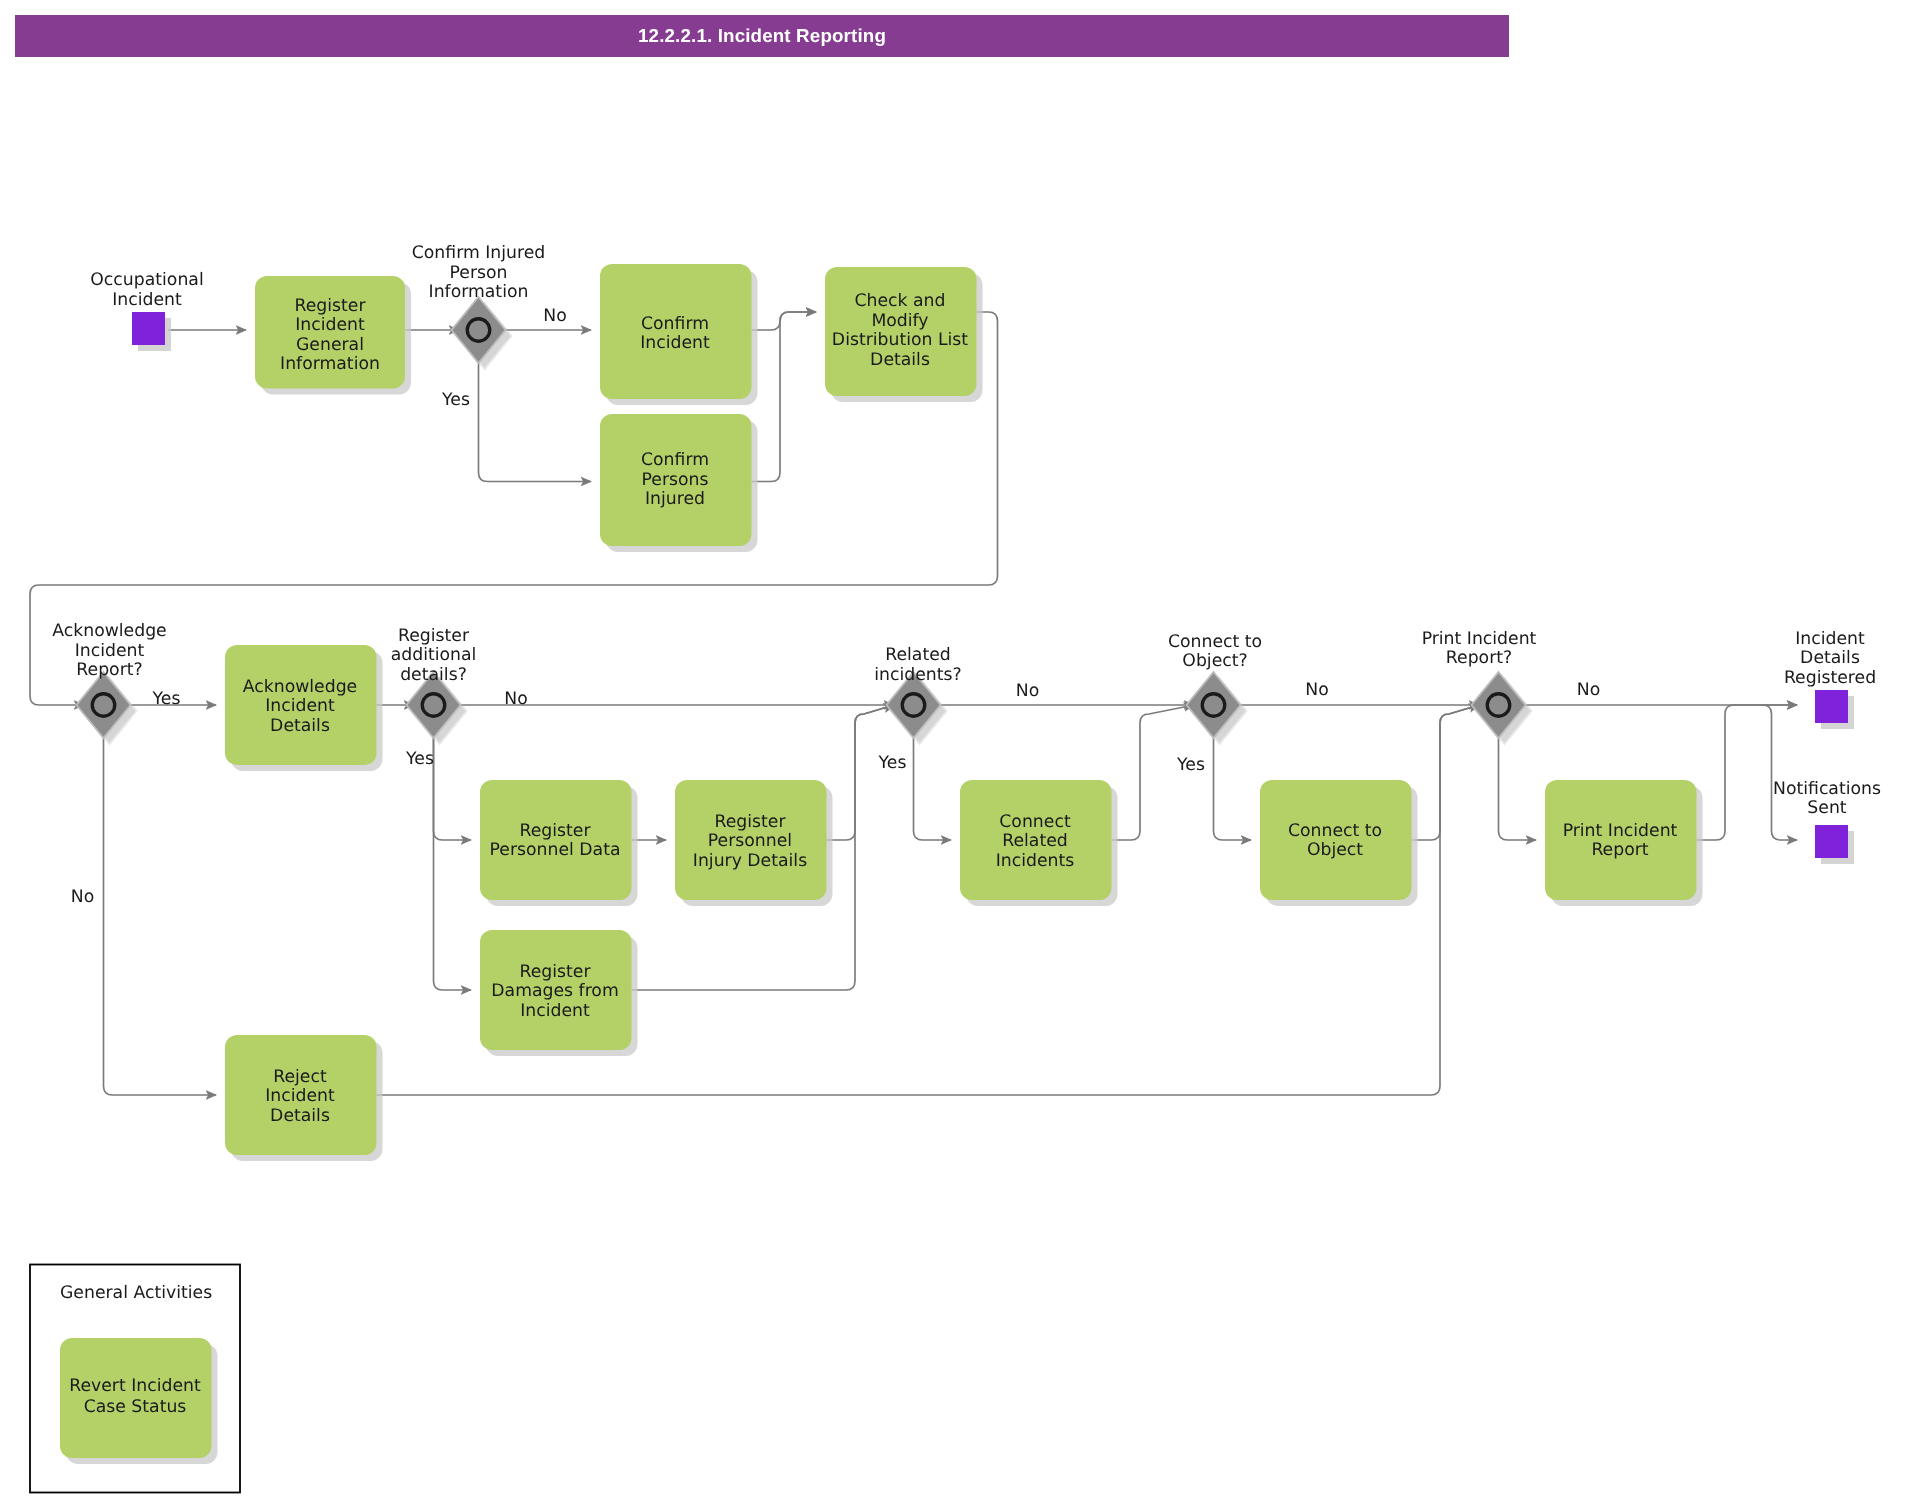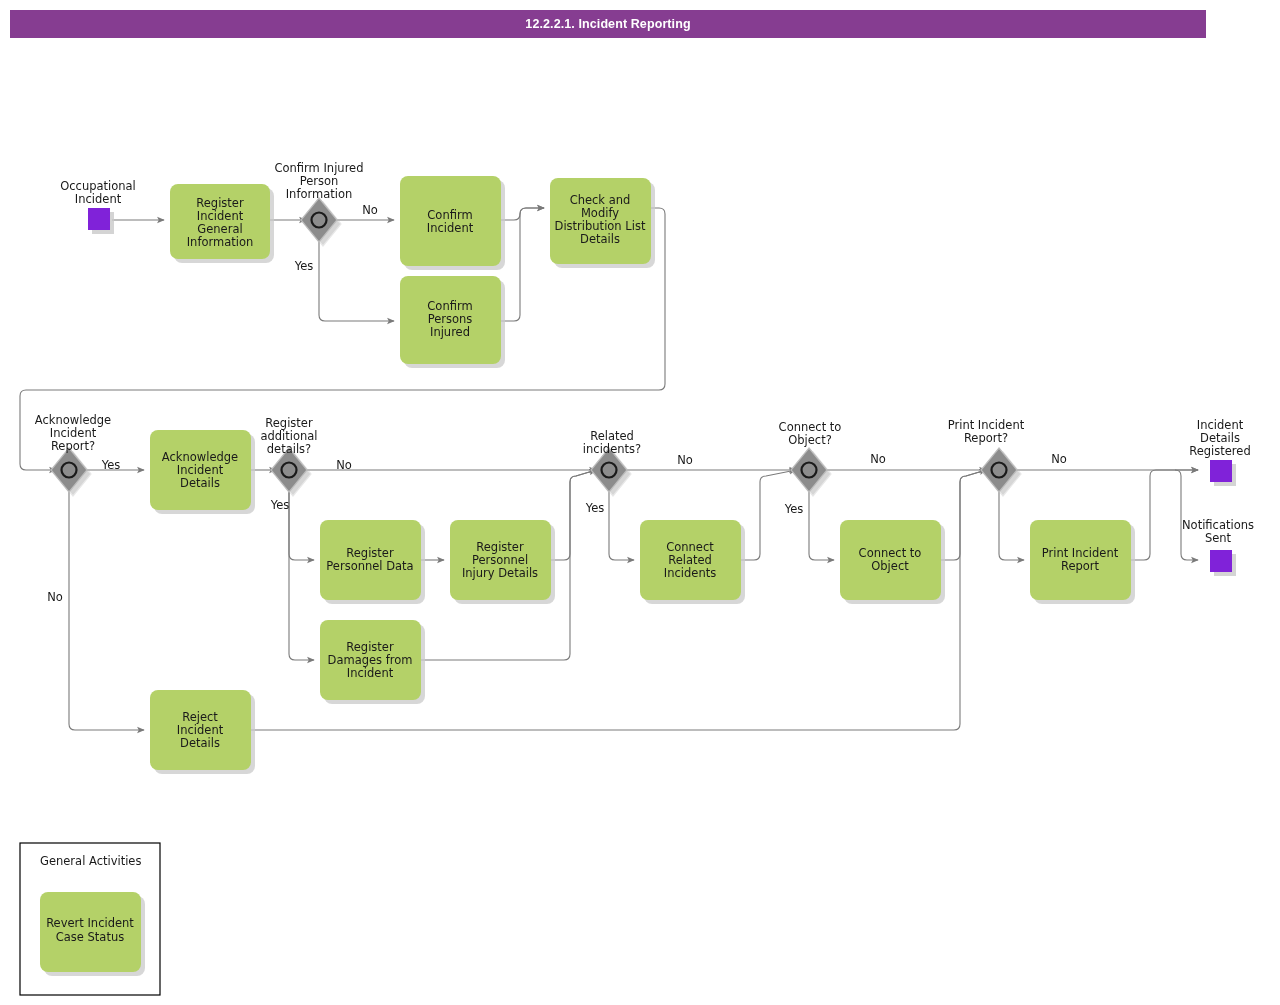--- a/index.html
+++ b/index.html
@@ -10,21 +10,21 @@
   body {
     width: 1280px;
     height: 1005px;
     font-family: "DejaVu Sans", sans-serif;
     overflow: hidden;
   }
   #title-bar {
     position: absolute;
     left: 10px;
     top: 10px;
-    width: 1196px;
+    width: 996px;
     height: 28px;
     background: #863d91;
     color: #ffffff;
     font-family: "Liberation Sans", sans-serif;
     font-size: 12.5px;
     font-weight: bold;
     display: flex;
     align-items: center;
     justify-content: center;
     letter-spacing: 0.1px;

